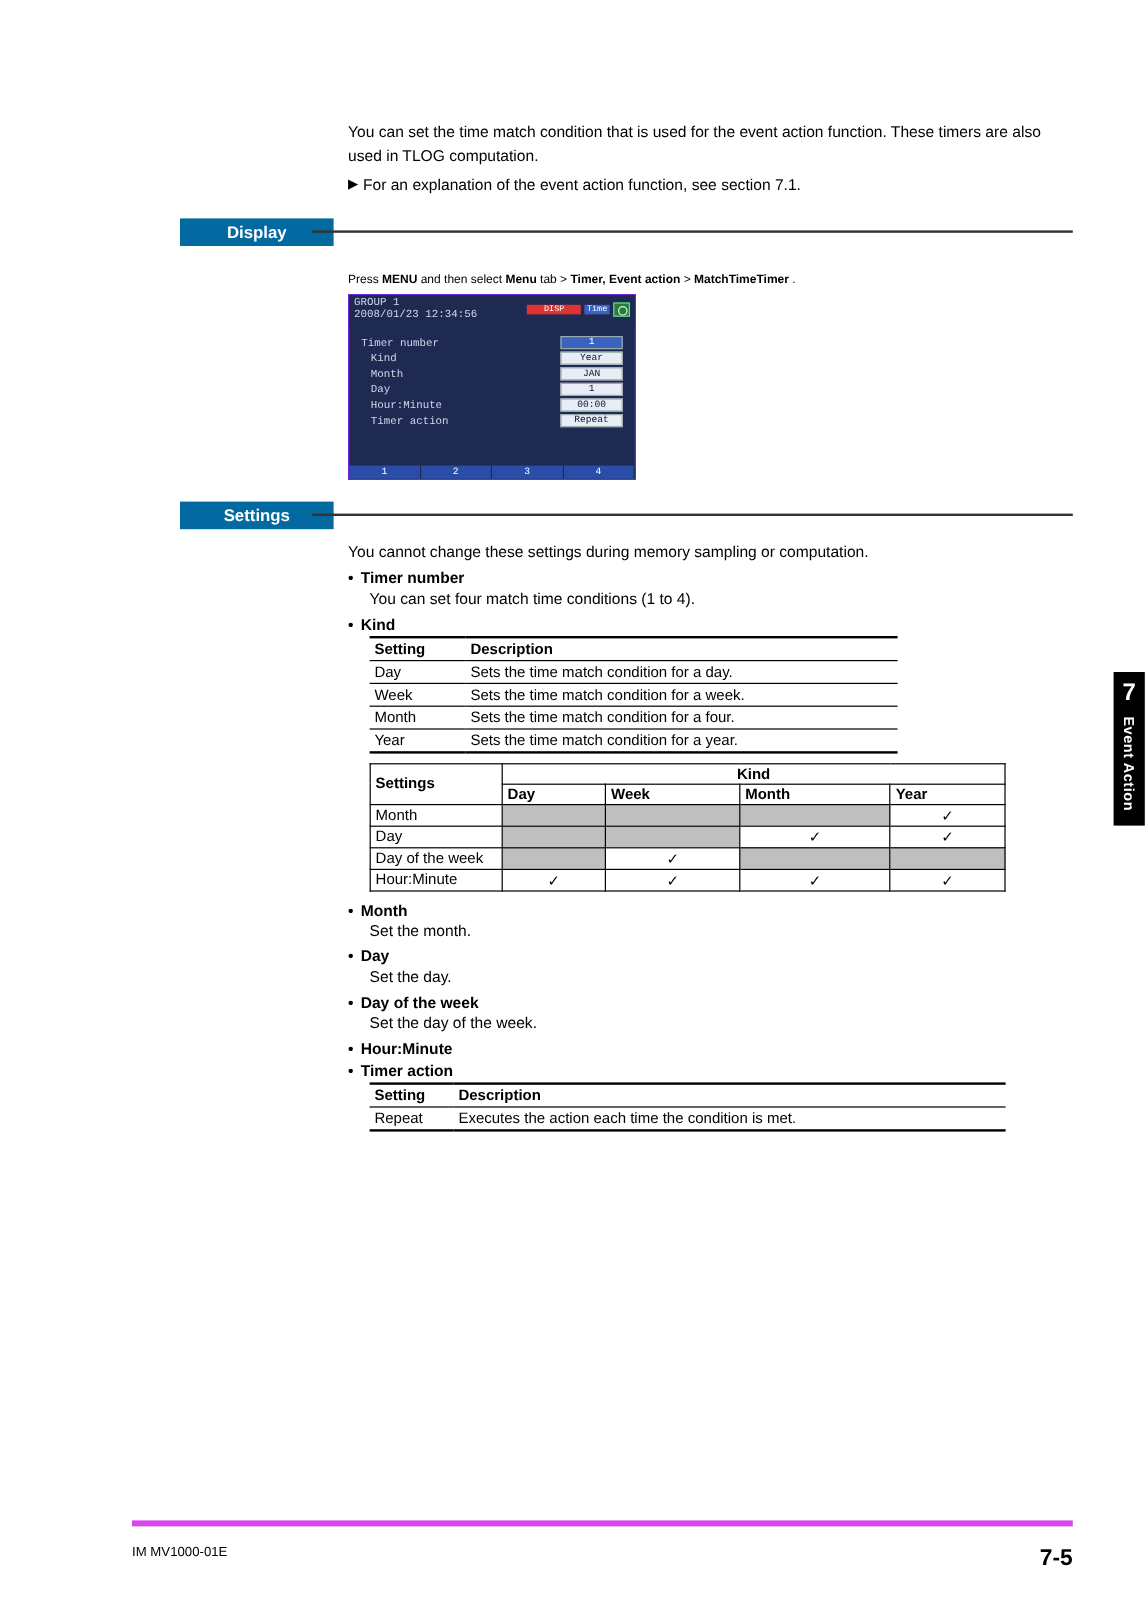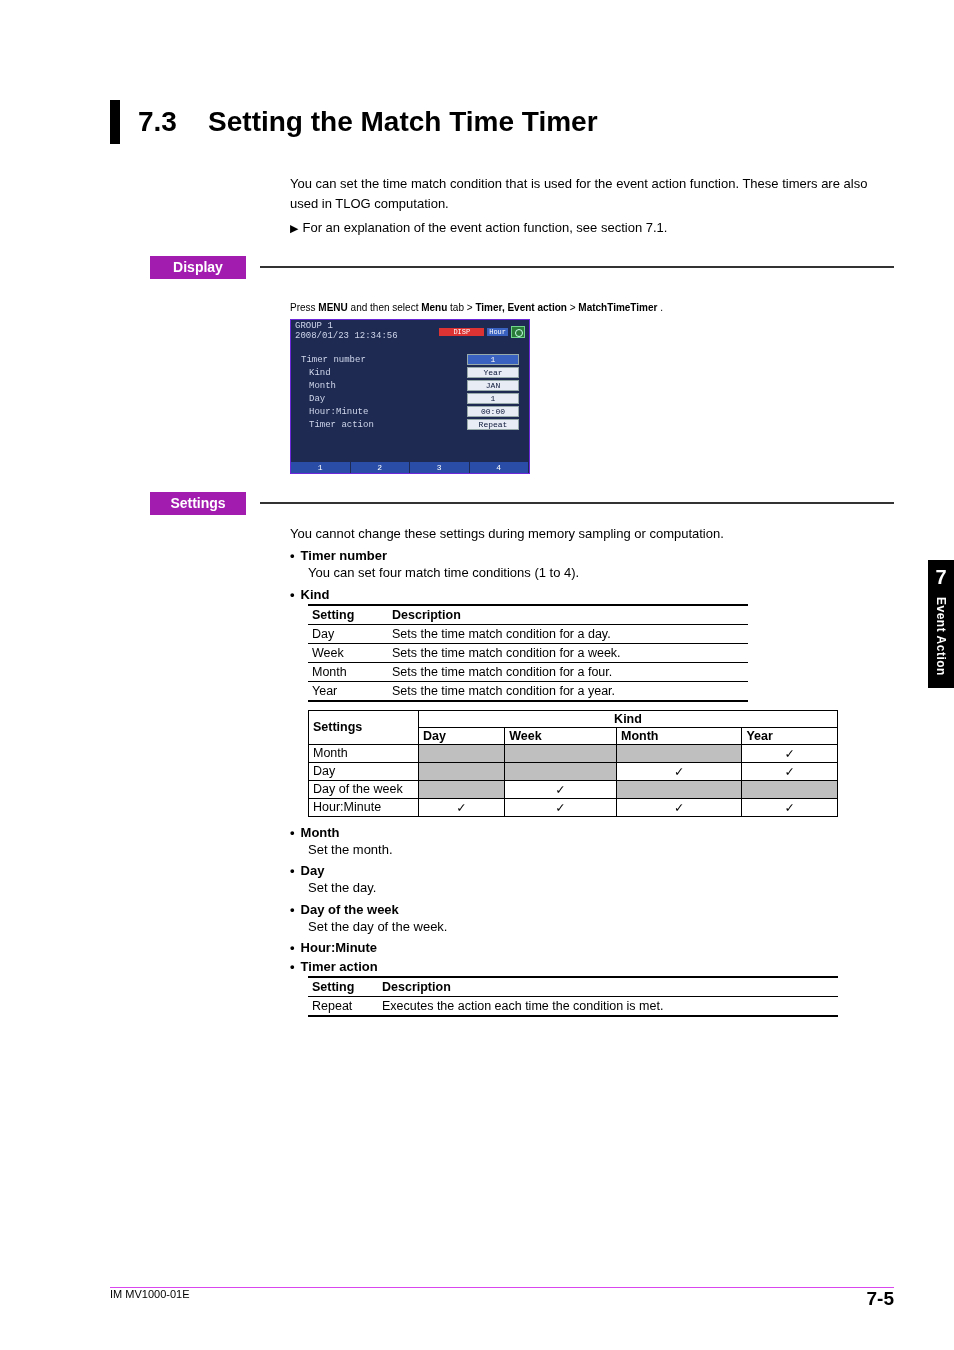--- a/index.html
+++ b/index.html
@@ -40,22 +40,22 @@
   .arrow-row { display: flex; align-items: flex-start; gap:4px; }
   .arrow-glyph { font-size: 11px; margin-top:2px;}
   .section-label {
     position: relative;
     margin: 18px 0 10px 0;
     height: 22px;
   }
   .section-label .bar {
     position: absolute;
     left: -140px;
-    width: 96px;
-    background: #a21caf;
+    width: 128px;
+    background: #0369a1;
     color: #fff;
     font-weight: bold;
     font-size: 14px;
     text-align: center;
     padding: 3px 0 4px 0;
   }
   .section-label .thin {
     position: absolute;
     left: -30px;
     right: 0;
@@ -131,40 +131,33 @@
   .side-tab .vtext {
     writing-mode: vertical-rl;
     font-size: 12px;
     font-weight: bold;
     margin: 8px auto 0 auto;
     letter-spacing: 0.5px;
   }
   .footer {
     position:absolute;
     left:110px; right:60px; bottom:40px;
-    border-top:1px solid #d946ef;
+    border-top:5px solid #d946ef;
     display:flex; justify-content:space-between;
-    padding-top:0;
+    padding-top:16px;
     font-size:11px;
   }
   .footer .pn { font-weight:bold; font-size:19px;}
   .check { font-family: Arial, sans-serif; }
 </style>
 </head>
 <body>
 
 <div class="page">
 
-  <div class="title-row">
-    <div class="title-bar"></div>
-    <div class="title-text">
-      <span>7.3</span>&nbsp;&nbsp;&nbsp;
-      <span>Setting the Match Time Timer</span>
-    </div>
-  </div>
 
   <div class="body-col">
 
     <p class="para">You can set the time match condition that is used for the event action function. These timers are also used in TLOG computation.</p>
     <div class="para arrow-row">
       <span class="arrow-glyph">▶</span>
       <span>For an explanation of the event action function, see section 7.1.</span>
     </div>
 
     <div class="section-label">
@@ -185,21 +178,21 @@
     </div>
 
     <div class="screenshot">
       <div class="ss-top">
         <div class="ss-top-left">
           <div>GROUP 1</div>
           <div>2008/01/23 12:34:56</div>
         </div>
         <div class="ss-top-right">
           <span class="ss-badge-red">DISP</span>
-          <span class="ss-badge-blue">Hour</span>
+          <span class="ss-badge-blue">Time</span>
           <span class="ss-icon"></span>
         </div>
       </div>
       <div class="ss-body">
         <div class="ss-row">
           <span>Timer number</span>
           <span class="ss-val sel">1</span>
         </div>
         <div class="ss-row">
           <span style="padding-left:8px">Kind</span>

